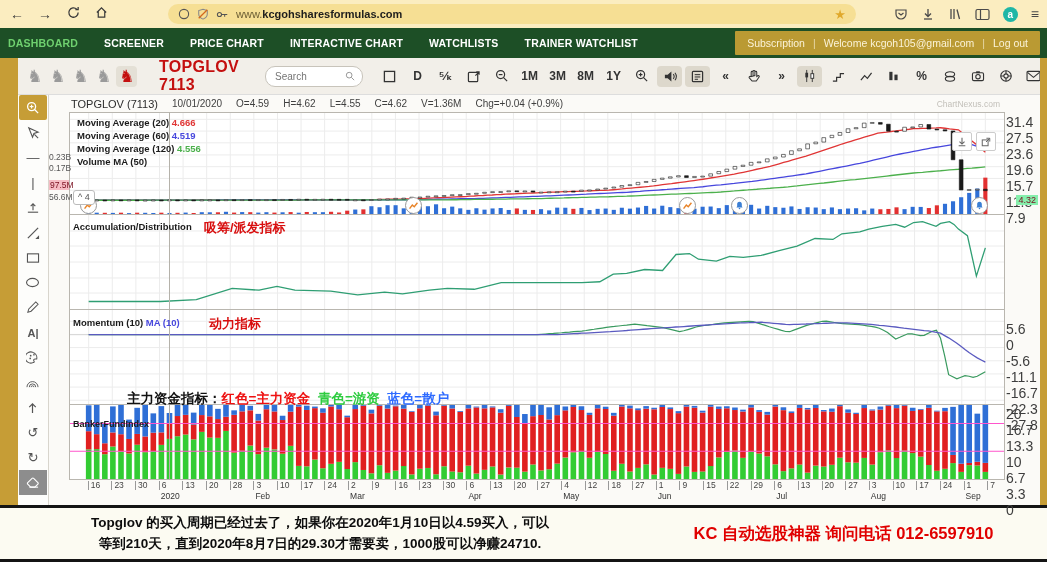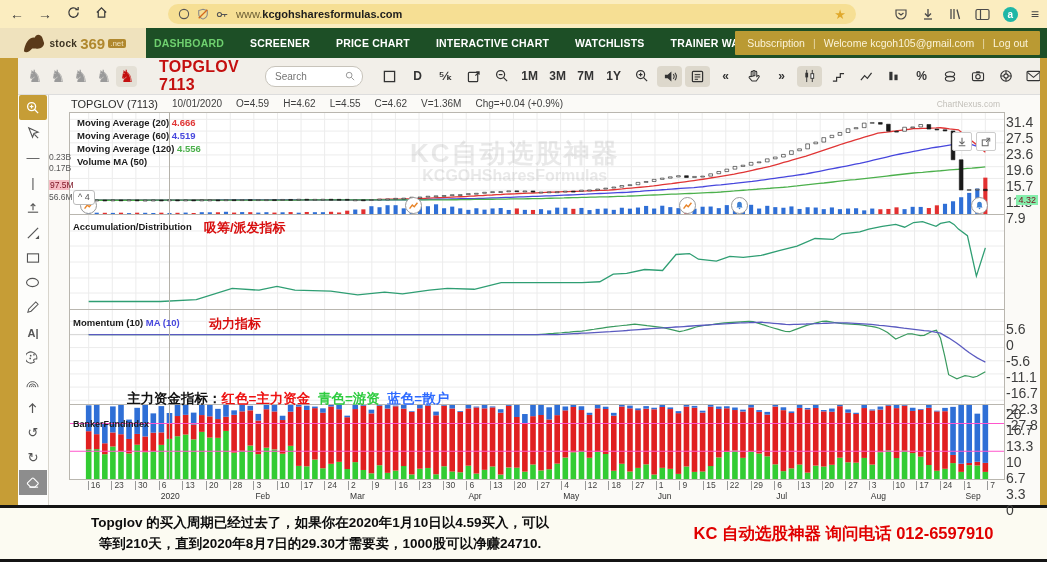--- a/index.html
+++ b/index.html
@@ -147,28 +147,20 @@
       <svg width="15" height="13" viewBox="0 0 15 13">
           <rect x="1" y="1.5" width="13" height="10" rx="1.5" fill="none" stroke="#4a4a4a" stroke-width="1.2"></rect>
           <line x1="5.5" y1="1.5" x2="5.5" y2="11.5" stroke="#4a4a4a" stroke-width="1.2"></line>
         </svg>
       <span class="avatar">a</span>
       <span style="font-size:14px;">≡</span>
     </div>
   </div>
 
   <div class="nav">
-    <div class="logo">
-      <svg width="26" height="22" viewBox="0 0 28 24">
-          <path d="M3 21 C4 12 9 5 15 6 C16 2 21 2 23 6 L25 12 C25 16 21 19 16 18 L12 18 C9 22 5 23 3 21 Z" fill="#5a3a1a"></path>
-        </svg>
-      <span class="stocktxt">stock</span>
-        <span class="num">369</span>
-        <span class="net">.net</span>
-    </div>
     <div class="menu">
       <span class="item active">DASHBOARD</span>
       <span class="item">SCREENER</span>
       <span class="item">PRICE CHART</span>
       <span class="item">INTERACTIVE CHART</span>
       <span class="item">WATCHLISTS</span>
       <span class="item">TRAINER WATCHLIST</span>
     </div>
     <div class="account">
       <span>Subscription</span>
@@ -215,21 +207,21 @@
             </span>
           <span class="ibtn">
               <svg width="14" height="14" viewBox="0 0 15 15">
                 <circle cx="6" cy="6" r="4.3" fill="none" stroke="#333" stroke-width="1.3"></circle>
                 <line x1="9.2" y1="9.2" x2="13" y2="13" stroke="#333" stroke-width="1.3"></line>
                 <line x1="4" y1="6" x2="8" y2="6" stroke="#333" stroke-width="1.3"></line>
               </svg>
             </span>
           <span class="ibtn">1M</span>
           <span class="ibtn">3M</span>
-          <span class="ibtn">7M</span>
+          <span class="ibtn">8M</span>
           <span class="ibtn">1Y</span>
           <span class="ibtn">
               <svg width="14" height="14" viewBox="0 0 15 15">
                 <circle cx="6" cy="6" r="4.3" fill="none" stroke="#333" stroke-width="1.3"></circle>
                 <line x1="9.2" y1="9.2" x2="13" y2="13" stroke="#333" stroke-width="1.3"></line>
                 <line x1="4" y1="6" x2="8" y2="6" stroke="#333" stroke-width="1.3"></line>
                 <line x1="6" y1="4" x2="6" y2="8" stroke="#333" stroke-width="1.3"></line>
               </svg>
             </span>
           <span class="ibtn active">
@@ -672,24 +664,20 @@
                   <rect x="960.7" y="75.8" width="4" height="0.9" fill="#ffffff" stroke="#1a1a1a" stroke-width="0.6" vector-effect="non-scaling-stroke"></rect>
                   <rect x="969.4" y="75.5" width="4" height="0.9" fill="#ffffff" stroke="#1a1a1a" stroke-width="0.6" vector-effect="non-scaling-stroke"></rect>
                   <rect x="978.0" y="75.5" width="4" height="1.4" fill="#1a1a1a" stroke="#1a1a1a" stroke-width="0.6" vector-effect="non-scaling-stroke"></rect>
                 </svg>
               </div>
             <div class="legend">
               <div class="lrow"><span>Moving Average (20)</span> <span class="val" style="color:#e03535">4.666</span></div>
               <div class="lrow"><span>Moving Average (60)</span> <span class="val" style="color:#4747dd">4.519</span></div>
               <div class="lrow"><span>Moving Average (120)</span> <span class="val" style="color:#4cb04c">4.556</span></div>
               <div class="lrow"><span>Volume MA (50)</span></div>
-            </div>
-            <div class="watermark">
-              <div class="w1">KC自动选股神器</div>
-              <div class="w2">KCGOHSharesFormulas</div>
             </div>
             <span class="collapse-pill">^ 4</span>
             <span class="mini-btn" style="right:68px">
                 <svg width="10" height="10" viewBox="0 0 12 12">
                   <path d="M6 1v7M3 5.5L6 8.5 9 5.5M2 10.5h8" fill="none" stroke="#666" stroke-width="1.3"></path>
                 </svg>
               </span>
             <span class="mini-btn" style="right:44px">
                 <svg width="10" height="10" viewBox="0 0 12 12">
                   <rect x="1.5" y="3.5" width="7" height="7" fill="none" stroke="#666" stroke-width="1.2"></rect>

